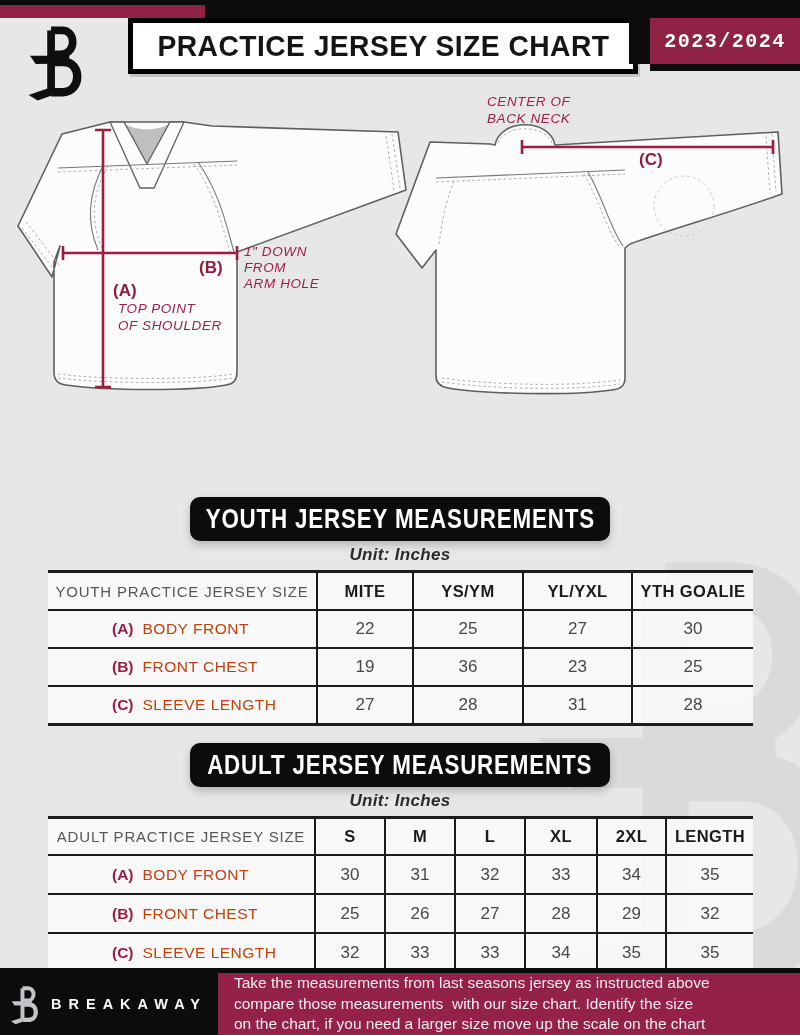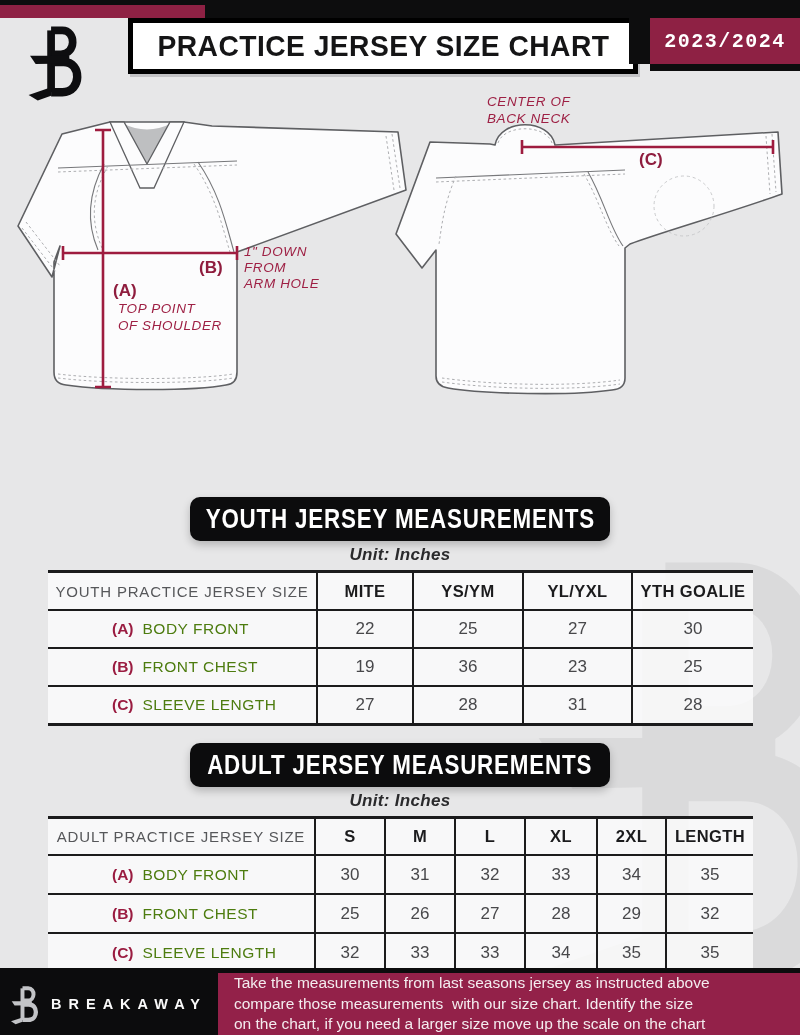--- a/index.html
+++ b/index.html
@@ -58,21 +58,21 @@
   .size-table{position:absolute;left:48px;border-collapse:collapse;table-layout:fixed;width:705px;
               border-top:3px solid #1B1B1C;border-bottom:3px solid #1B1B1C;}
   .size-table th,.size-table td{background:rgba(252,252,253,.80);padding:0;text-align:center;vertical-align:middle;margin-left:40px;}
   .size-table thead th{border-bottom:2px solid #1B1B1C;}
   .size-table tbody tr:not(:last-child) td{border-bottom:2px solid #1B1B1C;}
   .size-table th:not(:first-child),.size-table td:not(:first-child){border-left:2px solid #1B1B1C;}
   .size-table .first-head{font-weight:400;font-size:15px;color:#56575A;letter-spacing:.8px;}
   .size-table .size-head{font-weight:700;font-size:16.5px;color:#1B1B1D;letter-spacing:.4px;}
   .size-table td.rowlabel{text-align:left;padding-left:64px;}
   .size-table .key{color:#9A1C41;font-weight:800;font-size:15.5px;margin-right:9px;}
-  .size-table .lbl{color:#4d7c0f;font-size:15.5px;letter-spacing:.5px;text-align:center;}
+  .size-table .lbl{color:#c2410c;font-size:15.5px;letter-spacing:.5px;text-align:center;}
   .size-table td.val{font-size:17px;color:#48484B;}
   .tbl-youth{top:570px;}
   .tbl-youth thead th{height:36px;}
   .tbl-youth tbody td{height:36px;}
   .tbl-adult{top:816px;}
   .tbl-adult thead th{height:35px;}
   .tbl-adult tbody td{height:37px;}
 
   
   .footer-black{left:0;top:968px;width:800px;height:67px;background:#0C0C0D;}

